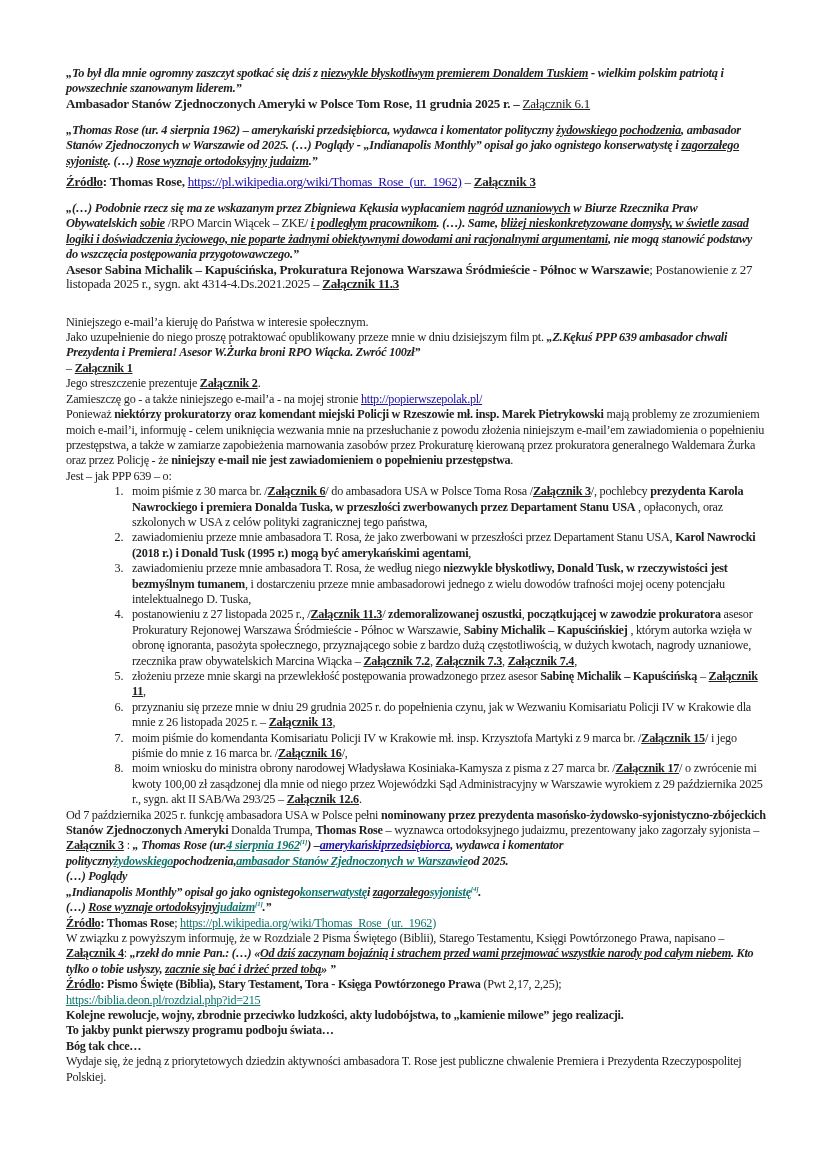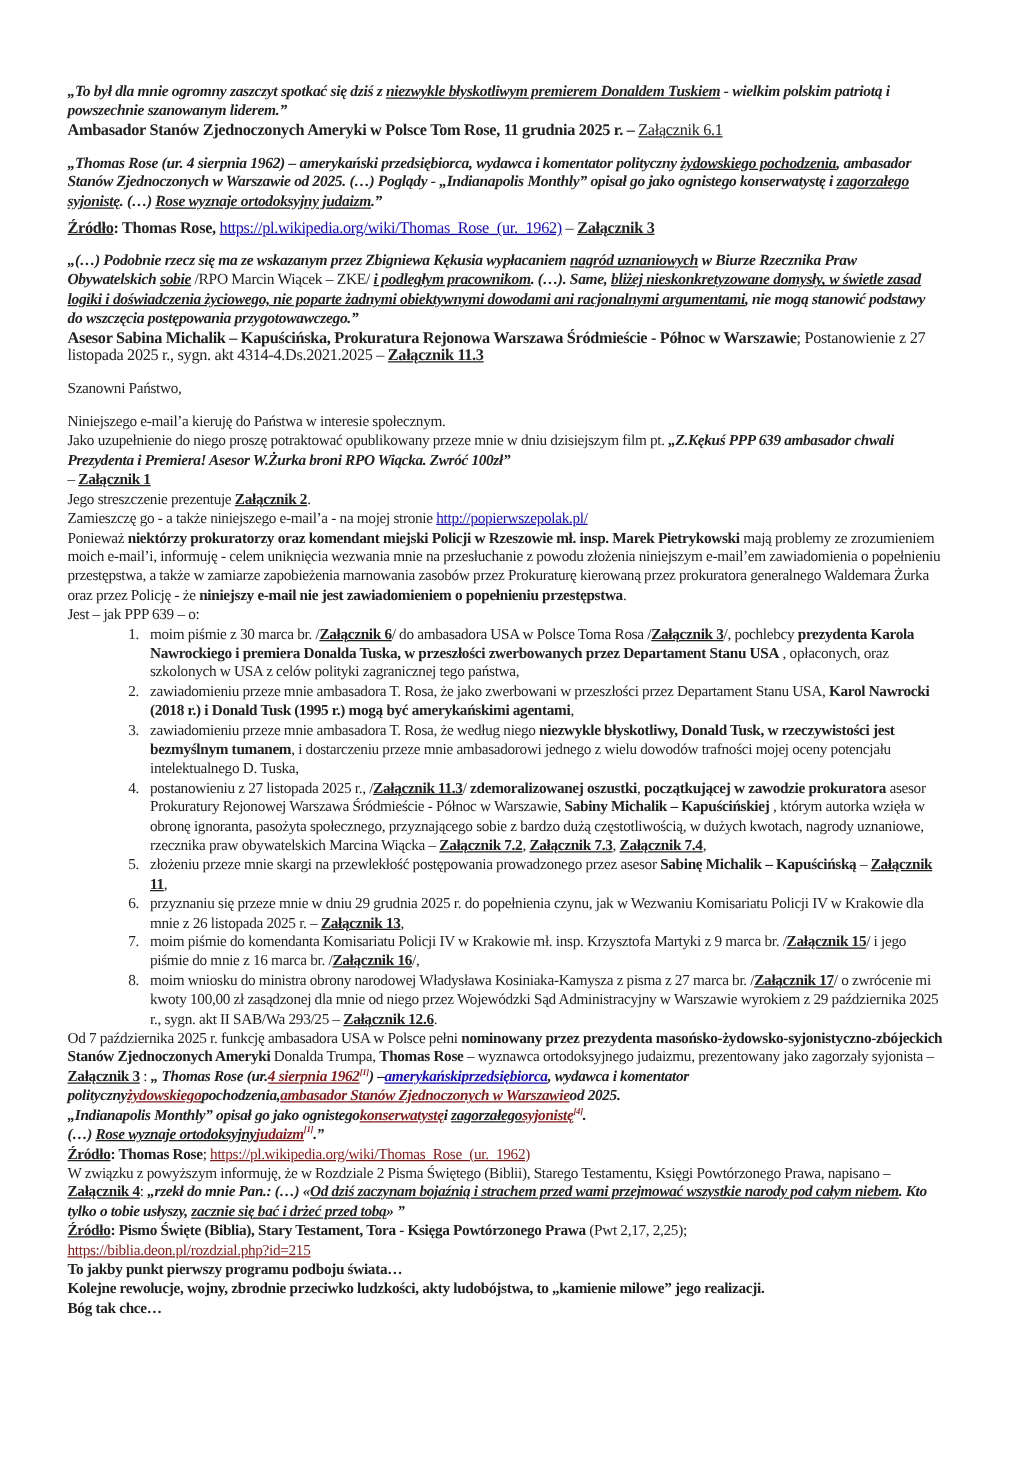--- a/index.html
+++ b/index.html
@@ -1,26 +1,26 @@
 <!DOCTYPE html>
 <html><head>
 <meta charset="utf-8">
 <style>
   html, body { margin: 0; padding: 0; background: #ffffff; }
   body { width: 826px; height: 1169px; position: relative; overflow: hidden;
          font-family: "Liberation Serif", "DejaVu Serif", serif; color: #222; }
-  .page { position: absolute; left: 54px; top: 66px; width: 700px; font-size: 12.2px; line-height: 15.4px; letter-spacing: -0.25px; }
+  .page { position: absolute; left: 66px; top: 66px; width: 700px; font-size: 12.2px; line-height: 15.4px; letter-spacing: -0.25px; }
   .q { font-style: italic; font-weight: bold; font-size: 12.4px; }
   .src { font-weight: bold; font-size: 13px; line-height: 14px; }
   .src .nb { font-weight: normal; }
   .u { text-decoration: underline; }
   .b { font-weight: bold; }
   .i { font-style: italic; }
   a, .lnk { color: #1a0dab; text-decoration: underline; }
-  .lnk-blue { color: #7f1d1d; }
+  .lnk-blue { color: #0f766e; }
   .gap { height: 12px; }
   .gap-s { height: 6px; }
   ol { margin: 0; padding-left: 60px; }
   ol li { padding-left: 6px; }
   sup { font-size: 7px; line-height: 0; }
   p { margin: 0; }
 </style>
 </head>
 <body>
 
@@ -35,21 +35,20 @@
   <div class="gap-s"></div>
   <p class="src"><span class="u">Źródło</span><span>: Thomas Rose, </span><a class="nb">https://pl.wikipedia.org/wiki/Thomas_Rose_(ur._1962)</a><span class="nb"> – </span><span class="u">Załącznik 3</span></p>
 
   <div class="gap"></div>
 
   <p class="q"><span>„(…) Podobnie rzecz się ma ze wskazanym przez Zbigniewa Kękusia wypłacaniem </span><span class="u">nagród uznaniowych</span><span> w Biurze Rzecznika Praw Obywatelskich </span><span class="u">sobie</span><span style="font-style:normal;font-weight:normal"> /RPO Marcin Wiącek – ZKE/  </span><span class="u">i podległym pracownikom</span><span>. (…). Same, </span><span class="u">bliżej nieskonkretyzowane domysły, w świetle zasad logiki i doświadczenia życiowego, nie poparte żadnymi obiektywnymi dowodami ani racjonalnymi argumentami</span><span>, nie mogą stanowić podstawy do wszczęcia postępowania przygotowawczego.”</span></p>
   <p class="src"><span>Asesor Sabina Michalik – Kapuścińska, Prokuratura Rejonowa Warszawa Śródmieście - Północ w Warszawie</span><span class="nb">; Postanowienie z 27 listopada 2025 r., sygn. akt 4314-4.Ds.2021.2025 – </span><span class="u">Załącznik 11.3</span></p>
 
   <div class="gap"></div>
 
-  <p>Szanowni Państwo,</p>
   <div class="gap"></div>
 
   <p>Niniejszego e-mail’a kieruję do Państwa w interesie społecznym.</p>
   <p><span>Jako uzupełnienie do niego proszę potraktować opublikowany przeze mnie w dniu dzisiejszym film pt. </span><span class="b i">„Z.Kękuś PPP 639 ambasador chwali Prezydenta i Premiera! Asesor W.Żurka broni RPO Wiącka. Zwróć 100zł”</span></p>
   <p><span>– </span><span class="b u">Załącznik 1</span></p>
   <p><span>Jego streszczenie prezentuje </span><span class="b u">Załącznik 2</span><span>.</span></p>
   <p><span>Zamieszczę go - a także niniejszego e-mail’a - na mojej stronie </span><a>http://popierwszepolak.pl/</a></p>
   <p><span>Ponieważ </span><span class="b">niektórzy prokuratorzy oraz komendant miejski Policji w Rzeszowie mł. insp. Marek Pietrykowski</span><span> mają problemy ze zrozumieniem moich e-mail’i, informuję - celem uniknięcia wezwania mnie na przesłuchanie z powodu złożenia niniejszym e-mail’em zawiadomienia o popełnieniu przestępstwa, a także w zamiarze zapobieżenia marnowania zasobów przez Prokuraturę kierowaną przez prokuratora generalnego Waldemara Żurka oraz przez Policję - że </span><span class="b">niniejszy e-mail nie jest zawiadomieniem o popełnieniu przestępstwa</span><span>.</span></p>
   <p>Jest – jak PPP 639 – o:</p>
 
@@ -58,24 +57,26 @@
     <li><span>zawiadomieniu przeze mnie ambasadora T. Rosa, że jako zwerbowani w przeszłości przez Departament Stanu USA, </span><span class="b">Karol Nawrocki (2018 r.) i Donald Tusk (1995 r.) mogą być amerykańskimi agentami</span><span>,</span></li>
     <li><span>zawiadomieniu przeze mnie ambasadora T. Rosa, że według niego </span><span class="b">niezwykle błyskotliwy, Donald Tusk, w rzeczywistości jest bezmyślnym tumanem</span><span>, i dostarczeniu przeze mnie ambasadorowi jednego z wielu dowodów trafności mojej oceny potencjału intelektualnego D. Tuska,</span></li>
     <li><span>postanowieniu z 27 listopada 2025 r., /</span><span class="b u">Załącznik 11.3</span><span>/ </span><span class="b">zdemoralizowanej oszustki</span><span>, </span><span class="b">początkującej w zawodzie prokuratora</span><span> asesor Prokuratury Rejonowej Warszawa Śródmieście - Północ w Warszawie, </span><span class="b">Sabiny Michalik – Kapuścińskiej</span><span> , którym autorka wzięła w obronę ignoranta, pasożyta społecznego, przyznającego sobie z bardzo dużą częstotliwością, w dużych kwotach, nagrody uznaniowe, rzecznika praw obywatelskich Marcina Wiącka – </span><span class="b u">Załącznik 7.2</span>, <span class="b u">Załącznik 7.3</span>, <span class="b u">Załącznik 7.4</span>,</li>
     <li><span>złożeniu przeze mnie skargi na przewlekłość postępowania prowadzonego przez asesor </span><span class="b">Sabinę Michalik – Kapuścińską</span><span> – </span><span class="b u">Załącznik 11</span><span>,</span></li>
     <li><span>przyznaniu się przeze mnie w dniu 29 grudnia 2025 r. do popełnienia czynu, jak w Wezwaniu Komisariatu Policji IV w Krakowie dla mnie z 26 listopada 2025 r. – </span><span class="b u">Załącznik 13</span><span>,</span></li>
     <li><span>moim piśmie do komendanta Komisariatu Policji IV w Krakowie mł. insp. Krzysztofa Martyki z 9 marca br. /</span><span class="b u">Załącznik 15</span><span>/ i jego piśmie do mnie z 16 marca br. /</span><span class="b u">Załącznik 16</span><span>/,</span></li>
     <li><span>moim wniosku do ministra obrony narodowej Władysława Kosiniaka-Kamysza z pisma z 27 marca br. /</span><span class="b u">Załącznik 17</span><span>/ o zwrócenie mi kwoty 100,00 zł zasądzonej dla mnie od niego przez Wojewódzki Sąd Administracyjny w Warszawie wyrokiem z 29 października 2025 r., sygn. akt II SAB/Wa 293/25 – </span><span class="b u">Załącznik 12.6</span><span>.</span></li>
   </ol>
 
   <p><span>Od 7 października 2025 r. funkcję ambasadora USA w Polsce pełni </span><span class="b">nominowany przez prezydenta masońsko-żydowsko-syjonistyczno-zbójeckich Stanów Zjednoczonych Ameryki</span><span> Donalda Trumpa, </span><span class="b">Thomas Rose</span><span> – wyznawca ortodoksyjnego judaizmu, prezentowany jako zagorzały syjonista – </span><span class="b u">Załącznik 3</span><span> : </span><span class="b i"><span>„ Thomas Rose (ur.</span><a class="lnk-blue">4 sierpnia 1962</a><sup class="lnk-blue">[1]</sup><span>) –</span><a>amerykańskiprzedsiębiorca</a><span>, wydawca i komentator polityczny</span><a class="lnk-blue">żydowskiego</a><span>pochodzenia,</span><a class="lnk-blue">ambasador Stanów Zjednoczonych w Warszawie</a><span>od 2025.</span></span></p>
+  <p class="b i">(…) Poglądy</p>
   <p class="b i"><span>„Indianapolis Monthly” opisał go jako ognistego</span><a class="lnk-blue">konserwatystę</a><span>i </span><span class="u">zagorzałego</span><a class="lnk-blue">syjonistę</a><sup class="lnk-blue">[4]</sup><span>.</span></p>
   <p class="b i"><span>(…) </span><span class="u">Rose wyznaje ortodoksyjny</span><a class="lnk-blue">judaizm</a><sup class="lnk-blue">[1]</sup><span>.”</span></p>
   <p><span class="b u">Źródło</span><span class="b">: Thomas Rose</span><span>; </span><a class="lnk-blue">https://pl.wikipedia.org/wiki/Thomas_Rose_(ur._1962)</a></p>
 
   <p><span>W związku z powyższym informuję, że w Rozdziale 2 Pisma Świętego (Biblii), Starego Testamentu, Księgi Powtórzonego Prawa, napisano – </span><span class="b u">Załącznik 4</span><span>: </span><span class="b i"><span>„rzekł do mnie Pan.: (…) «</span><span class="u">Od dziś zaczynam bojaźnią i strachem przed wami przejmować wszystkie narody pod całym niebem</span><span>. Kto tylko o tobie usłyszy, </span><span class="u">zacznie się bać i drżeć przed tobą</span><span>» ”</span></span></p>
   <p><span class="b u">Źródło</span><span class="b">: Pismo Święte (Biblia), Stary Testament, Tora - Księga Powtórzonego Prawa</span><span> (Pwt 2,17, 2,25);</span></p>
   <p><a class="lnk-blue">https://biblia.deon.pl/rozdzial.php?id=215</a></p>
 
+  <p class="b">Kolejne rewolucje, wojny, zbrodnie przeciwko ludzkości, akty ludobójstwa, to „kamienie milowe” jego realizacji.</p>
   <p class="b">To jakby punkt pierwszy programu podboju świata…</p>
-  <p class="b">Kolejne rewolucje, wojny, zbrodnie przeciwko ludzkości, akty ludobójstwa, to „kamienie milowe” jego realizacji.</p>
   <p class="b">Bóg tak chce…</p>
+  <p>Wydaje się, że jedną z priorytetowych dziedzin aktywności ambasadora T. Rose jest publiczne chwalenie Premiera i Prezydenta Rzeczypospolitej Polskiej.</p>
 </div>
 
 </body></html>

